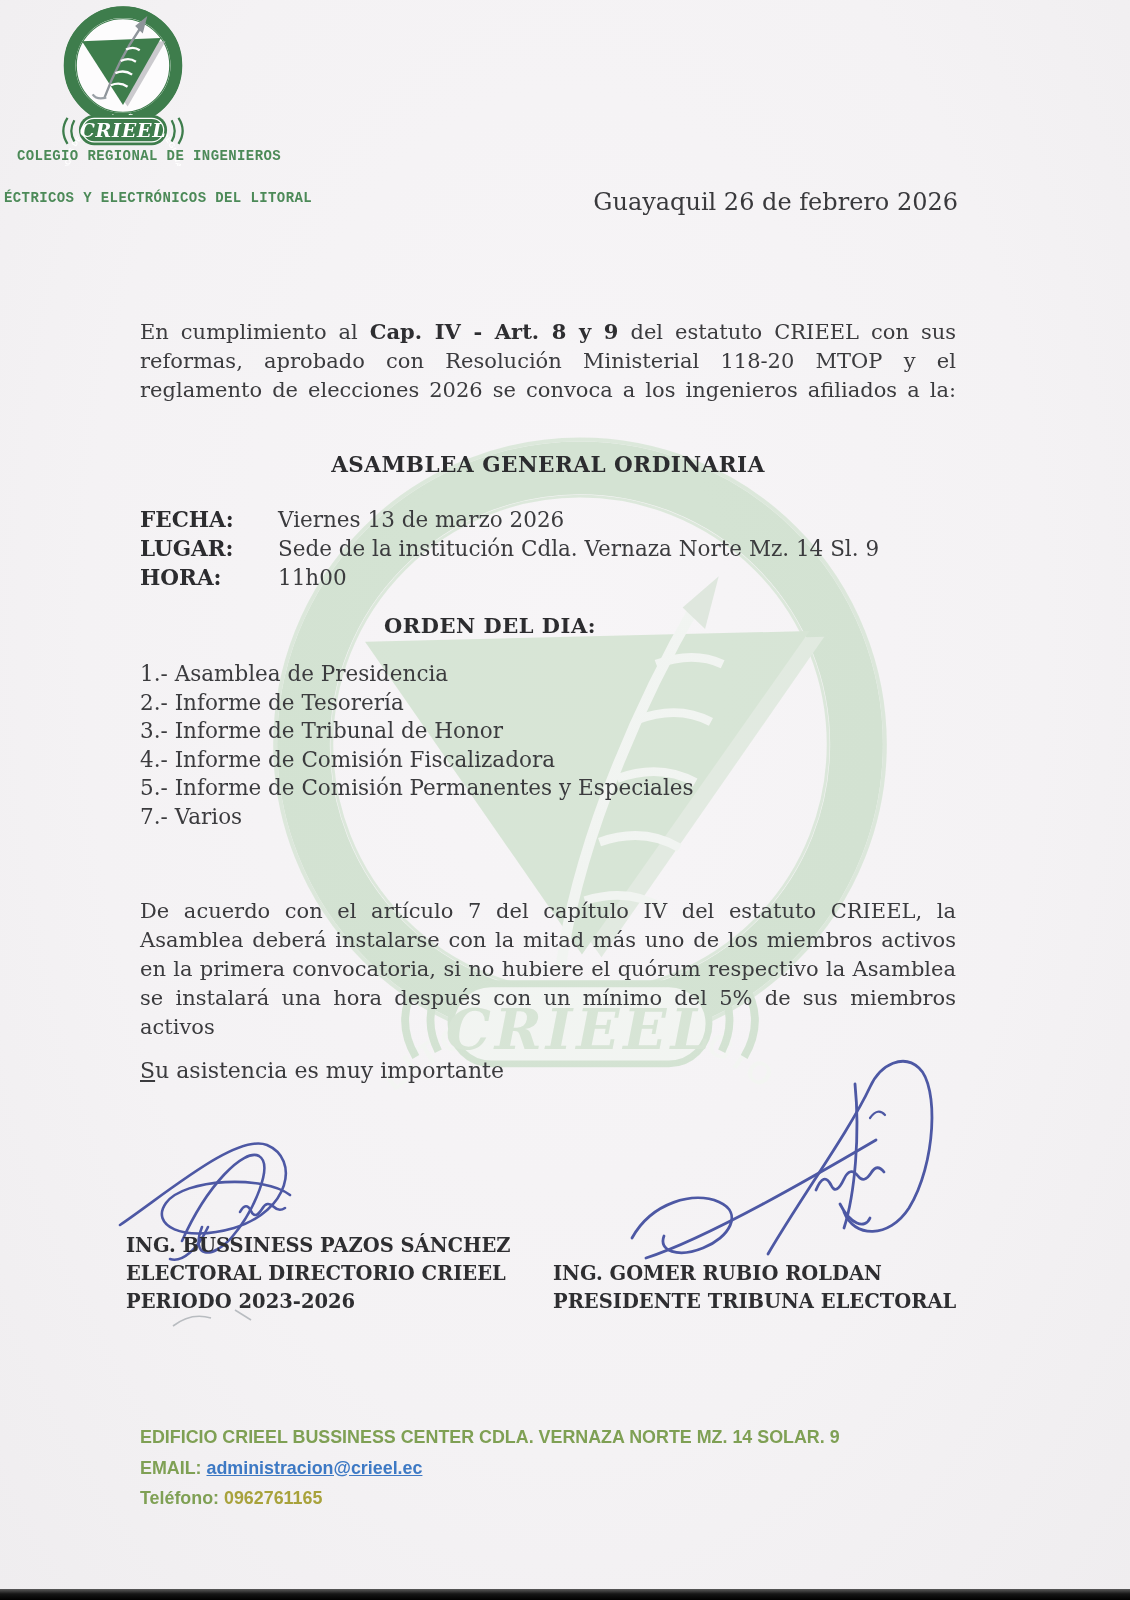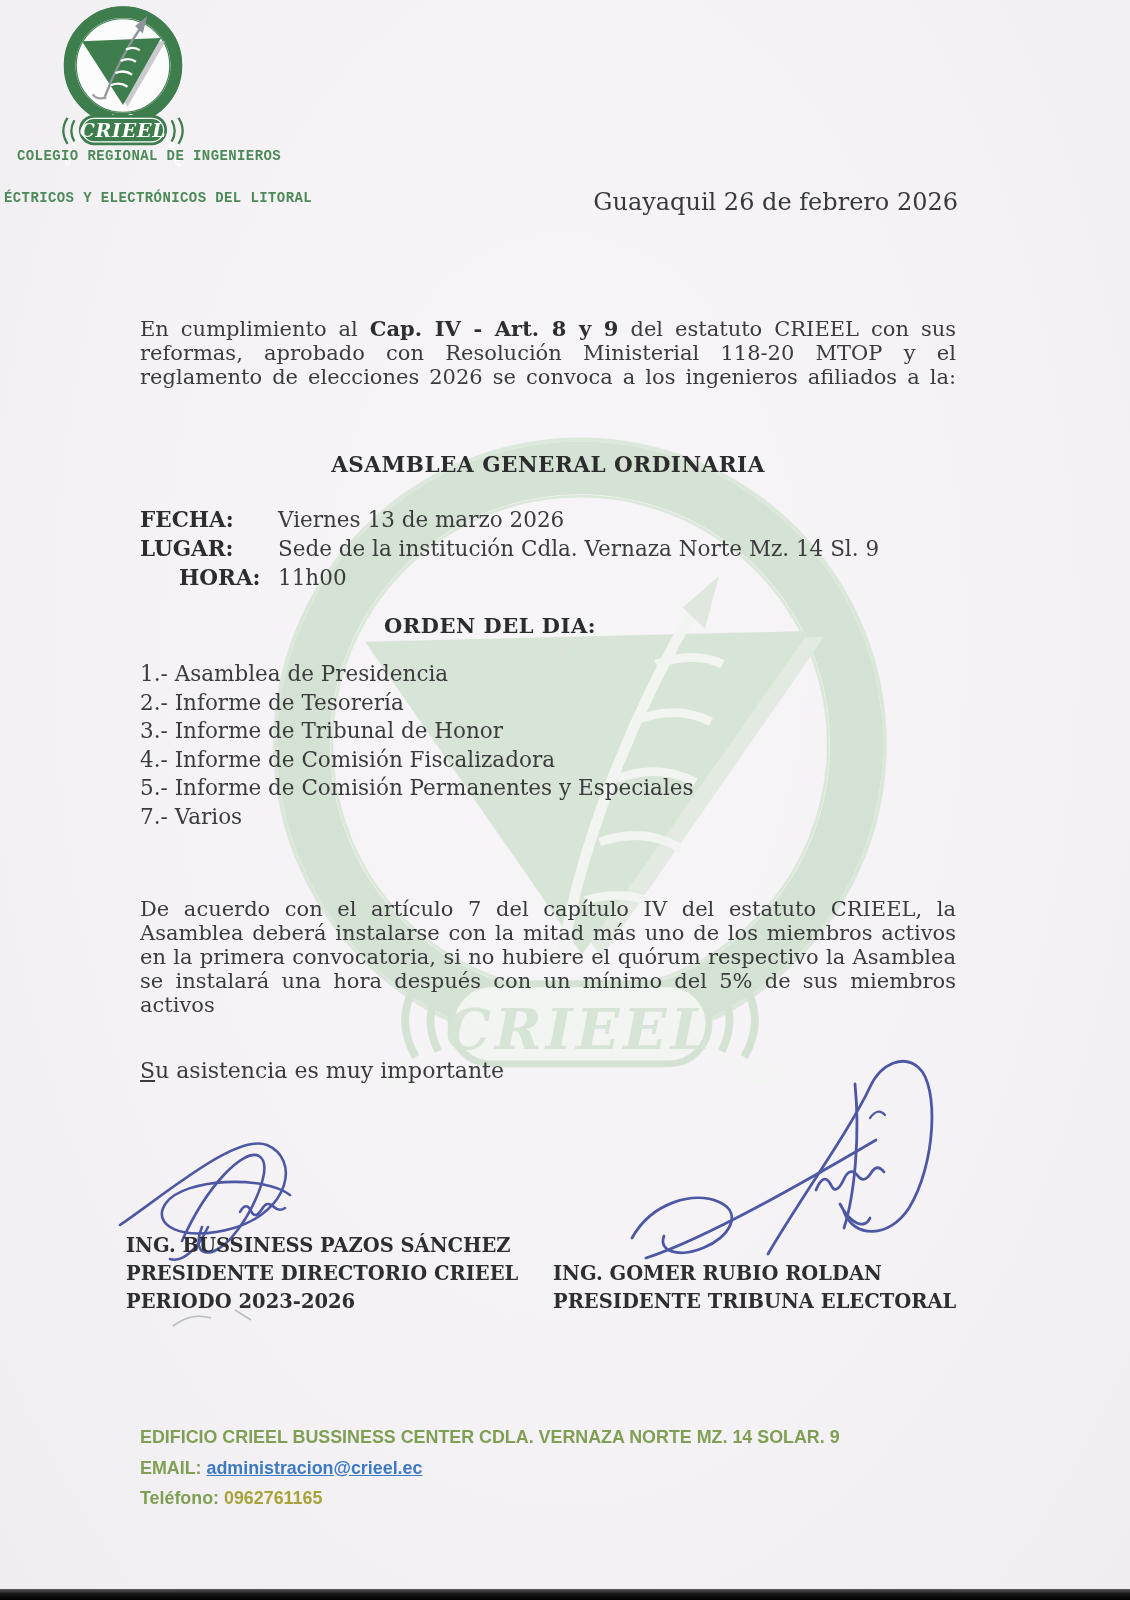--- a/index.html
+++ b/index.html
@@ -12,21 +12,21 @@
     color:#3d3d40;
   }
   .abs{position:absolute;}
   
   .org-line{font-family:Liberation Mono, monospace;font-weight:bold;color:#4c8a58;font-size:14px;letter-spacing:.4px;white-space:nowrap;text-align:right;}
   
   .date{left:0;right:172px;top:188px;text-align:right;font-size:24px;color:#39393c;}
   
   .title{left:140px;width:816px;top:238px;text-align:center;font-size:31px;font-weight:bold;letter-spacing:2px;color:#2c2c2f;}
   
-  .para{left:140px;width:816px;font-size:21px;line-height:24px;text-align:justify;text-align-last:justify;color:#3b3b3e;}
+  .para{left:140px;width:816px;font-size:21px;line-height:29px;text-align:justify;text-align-last:justify;color:#3b3b3e;}
   .b{font-weight:bold;color:#2e2e31;}
   .asm-title{left:140px;width:816px;top:452px;text-align:center;font-size:21.5px;font-weight:bold;letter-spacing:.5px;color:#2c2c2f;}
   .detail-label{left:140px;font-size:21.5px;font-weight:bold;color:#2c2c2f;}
   .detail-value{left:278px;font-size:21.5px;color:#3b3b3e;white-space:nowrap;}
   .agenda-title{left:140px;width:700px;top:613px;text-align:center;font-size:21px;font-weight:bold;letter-spacing:.5px;color:#2c2c2f;}
   .agenda{left:140px;top:660px;width:816px;font-size:21.5px;line-height:28.5px;color:#3b3b3e;}
   .agenda-item{text-indent:-37px;padding-left:37px;}
   .closing{left:140px;top:1058px;font-size:22px;color:#3b3b3e;}
   .closing .ul{text-decoration:underline;}
   
@@ -110,21 +110,21 @@
 
 
   <div class="abs para" style="top:317px;"><span>En cumplimiento al </span><span class="b">Cap. IV - Art. 8 y 9</span><span> del estatuto CRIEEL con sus reformas, aprobado con Resolución Ministerial 118-20 MTOP y el reglamento de elecciones 2026 se convoca a los ingenieros afiliados a la:</span></div>
 
   <div class="abs asm-title">ASAMBLEA GENERAL ORDINARIA</div>
 
   <div class="abs detail-label" style="top:507px;">FECHA:</div>
   <div class="abs detail-value" style="top:507px;">Viernes 13 de marzo 2026</div>
   <div class="abs detail-label" style="top:536px;">LUGAR:</div>
   <div class="abs detail-value" style="top:536px;">Sede de la institución Cdla. Vernaza Norte Mz. 14 Sl. 9</div>
-  <div class="abs detail-label" style="top:565px;margin-left:39px;">HORA:</div>
+  <div class="abs detail-label" style="top:565px;">HORA:</div>
   <div class="abs detail-value" style="top:565px;">11h00</div>
 
   <div class="abs agenda-title">ORDEN DEL DIA:</div>
   <div class="abs agenda">
     <div class="agenda-item"><span>1.-</span> <span>Asamblea de Presidencia</span></div>
     <div class="agenda-item"><span>2.-</span> <span>Informe de Tesorería</span></div>
     <div class="agenda-item"><span>3.-</span> <span>Informe de Tribunal de Honor</span></div>
     <div class="agenda-item"><span>4.-</span> <span>Informe de Comisión Fiscalizadora</span></div>
     <div class="agenda-item"><span>5.-</span> <span>Informe de Comisión Permanentes y Especiales</span></div>
     <div class="agenda-item"><span>7.-</span> <span>Varios</span></div>
@@ -146,21 +146,21 @@
     <path d="M 14 186 C 34 150 76 139 101 150 C 126 161 111 186 85 196 C 60 206 40 199 46 184"></path>
     <path d="M 28 206 C 90 186 200 122 258 88"></path>
     <path d="M 198 138 q 8 -19 15 -5 q 5 11 13 -6 q 6 -13 14 -3 q 6 8 13 -3 q 6 -10 13 -1"></path>
     <path d="M 252 66 q 8 -11 15 -3" stroke-width="2.2"></path>
     <path d="M 237 32 C 242 82 237 142 226 176"></path>
     <path d="M 222 152 C 232 172 247 178 252 166"></path>
   </svg>
 
   <div class="abs sig-block" style="left:126px;top:1232px;">
     <div>ING. BUSSINESS PAZOS SÁNCHEZ</div>
-    <div>PRESIDENTE DIRECTORIO CRIEEL</div>
+    <div>ELECTORAL DIRECTORIO CRIEEL</div>
     <div>PERIODO 2023-2026</div>
   </div>
   <div class="abs sig-block" style="left:553px;top:1260px;">
     <div>ING. GOMER RUBIO ROLDAN</div>
     <div>PRESIDENTE TRIBUNA ELECTORAL</div>
   </div>
 
   <svg class="abs" style="left:165px;top:1302px;" width="120" height="40" viewBox="0 0 120 40" fill="none" stroke="#9aa0a6" stroke-width="1.6" opacity=".65">
     <path d="M 8 24 q 18 -14 38 -8"></path>
     <path d="M 70 8 l 16 10"></path>

